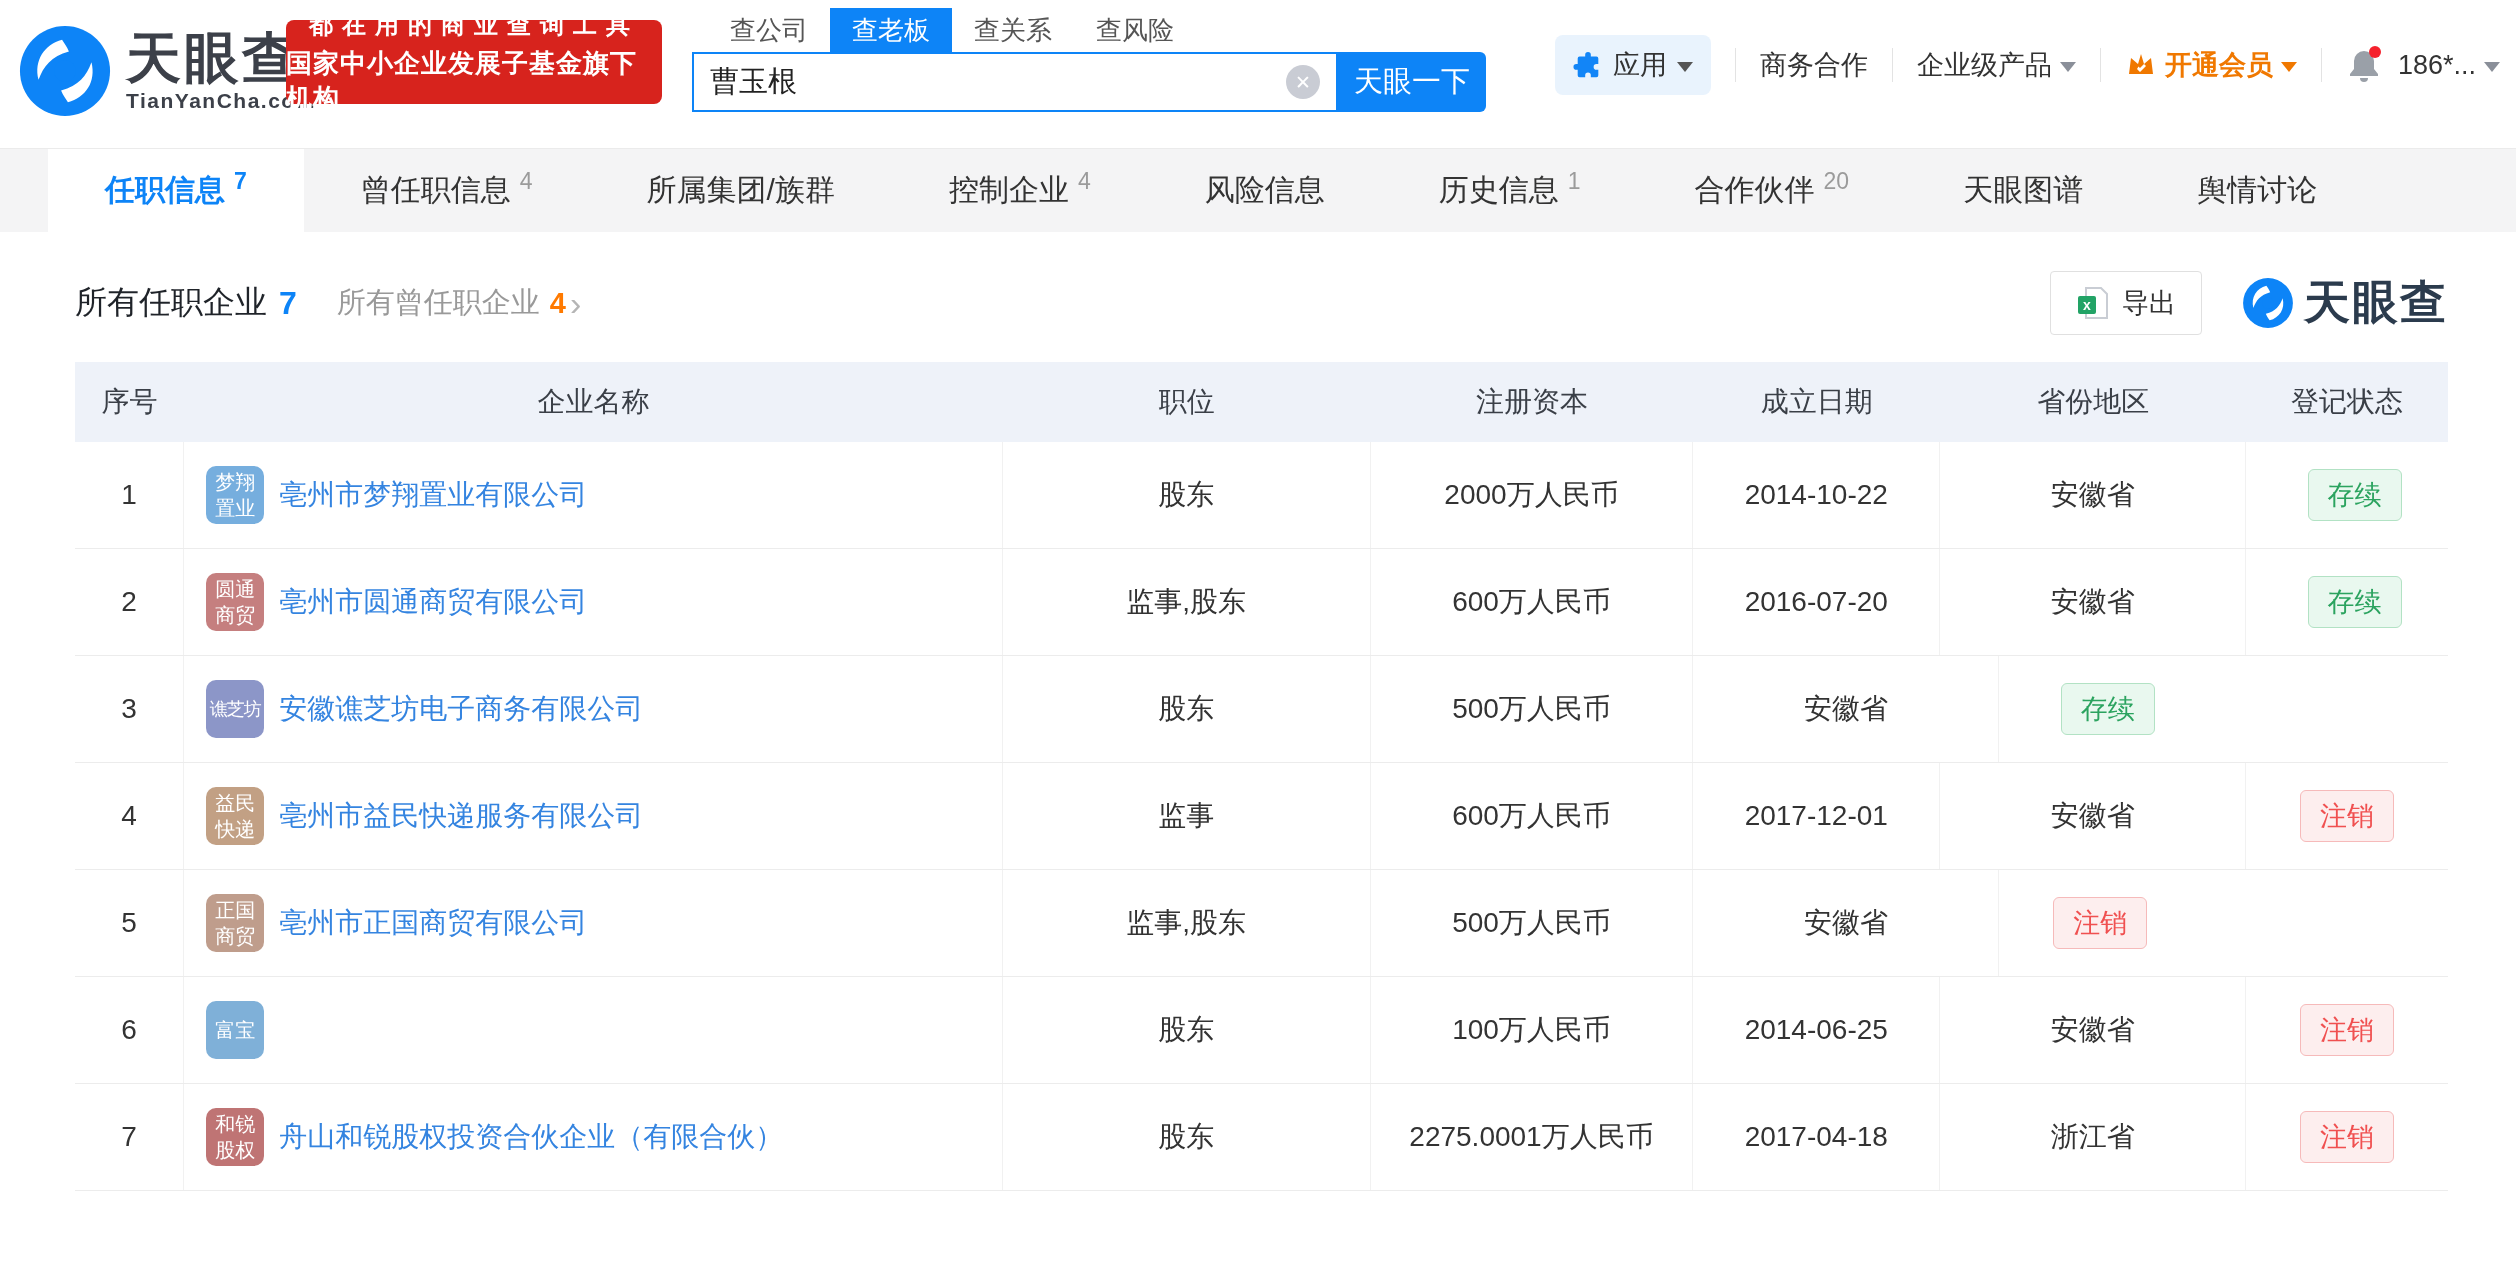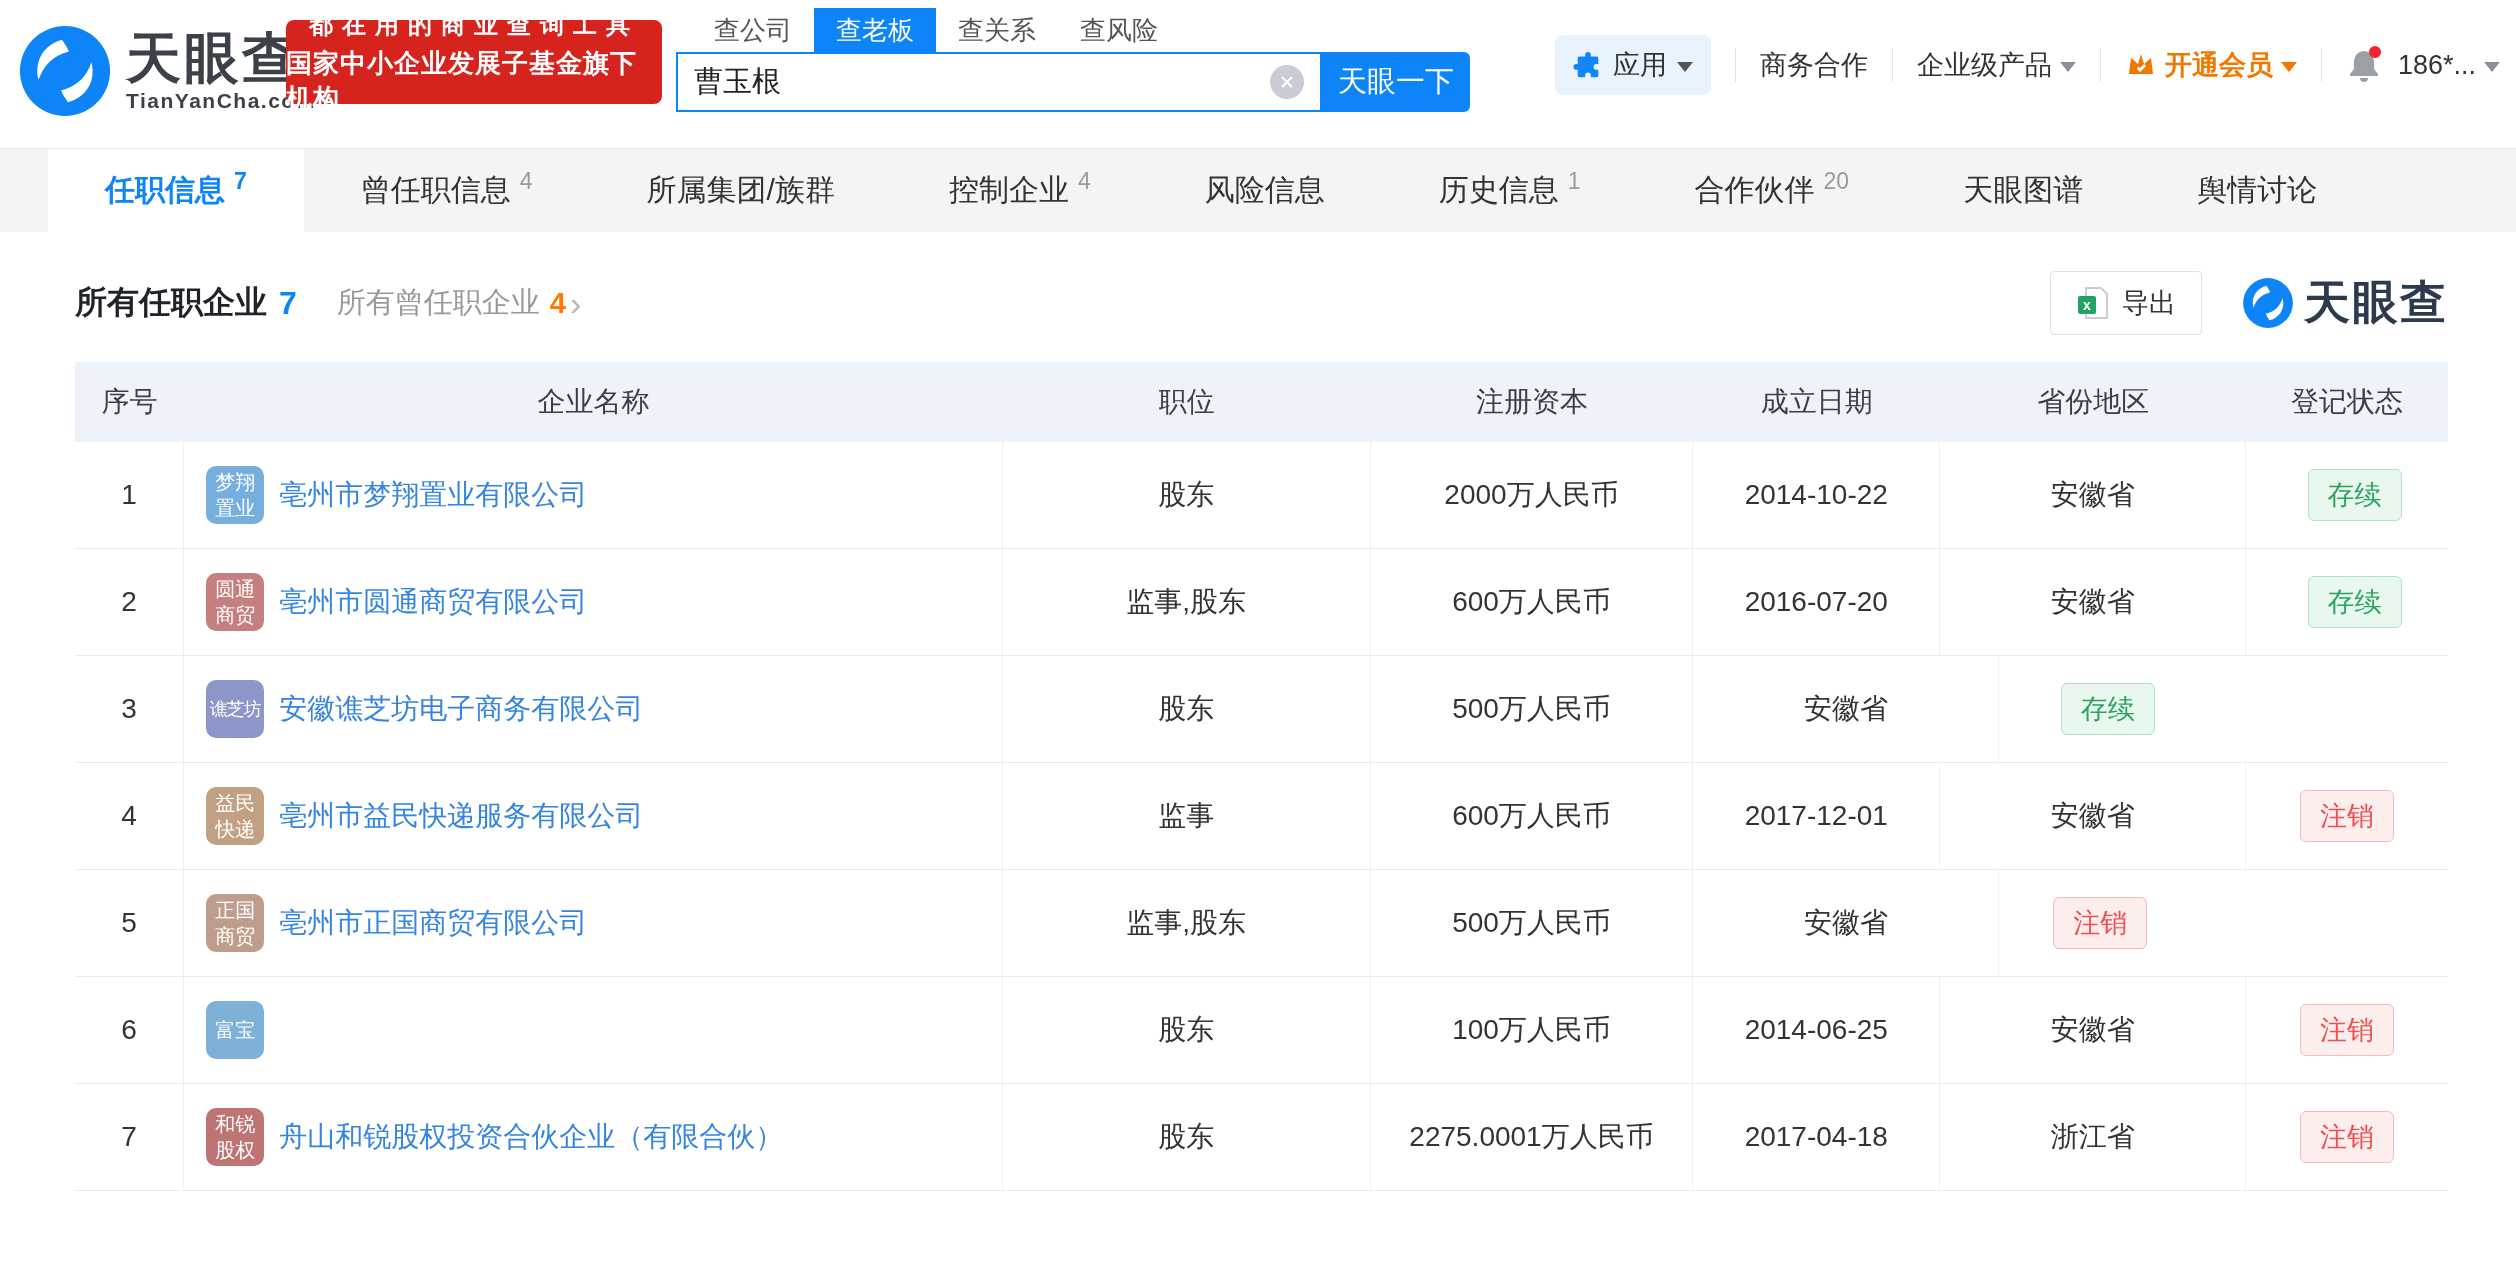--- a/index.html
+++ b/index.html
@@ -13,21 +13,21 @@
   .logo-txt { margin-left:14px; }
   .logo-title { font-size:55px; font-weight:bold; color:#3c4049; line-height:58px; letter-spacing:3px; }
   .logo-domain { font-size:21px; font-weight:bold; color:#3c4049; letter-spacing:1.5px; margin-top:2px; }
 
   .promo { position:absolute; left:286px; top:20px; width:376px; height:84px; background:#d7231d;
            border-radius:8px; color:#fff; display:flex; flex-direction:column;
            align-items:center; justify-content:center; }
   .promo-line1 { font-size:24px; font-weight:bold; letter-spacing:9px; }
   .promo-line2 { font-size:26px; font-weight:bold; margin-top:5px; letter-spacing:1px; }
 
-  .search { position:absolute; left:676px; top:8px; width:794px; }
+  .search { position:absolute; left:692px; top:8px; width:794px; }
   .search-tabs { display:flex; align-items:stretch; height:44px; margin-left:16px; }
   .stab { display:flex; align-items:center; padding:0 22px; font-size:26px; color:#555; cursor:pointer; }
   .stab.active { background:#0d84f7; color:#fff; }
   .search-bar { display:flex; height:60px; }
   .search-input-wrap { flex:1; border:2px solid #0d84f7; background:#fff; display:flex; align-items:center;
                        padding:0 16px; position:relative; }
   .search-input { border:none; outline:none; width:100%; font-size:29px; color:#222;
                   font-family:inherit; background:transparent; }
   .clear-icon { width:34px; height:34px; border-radius:50%; background:#c9ccd4; color:#fff;
                 display:flex; align-items:center; justify-content:center; font-size:19px;
@@ -52,21 +52,21 @@
   .tabbar { height:84px; background:#f4f4f5; border-top:1px solid #ebebeb; display:flex;
             padding-left:48px; }
   .main-tab { display:flex; align-items:center; padding:0 57px; font-size:30px; color:#333; cursor:pointer; }
   .main-tab .count { font-size:23px; color:#9b9b9b; margin-left:9px; position:relative; top:-9px; }
   .main-tab .count:empty { display:none; }
   .main-tab.active { background:#fff; color:#0d84f7; font-weight:bold; }
   .main-tab.active .count { color:#0d84f7; }
 
   
   .section-head { margin:38px 68px 0 75px; display:flex; align-items:center; height:66px; }
-  .sec-title { font-size:32px; font-weight:bold; color:#1f2329; }
+  .sec-title { font-size:32px; font-weight:normal; color:#1f2329; }
   .sec-title-count { font-size:32px; font-weight:bold; color:#0d84f7; margin-left:12px; }
   .sec-sub { display:flex; align-items:center; margin-left:40px; cursor:pointer; }
   .sec-sub-label { font-size:29px; color:#999; }
   .sec-sub-count { font-size:29px; font-weight:bold; color:#ff7a00; margin-left:10px; }
   .sec-sub-chev { font-size:34px; color:#b5b5b5; margin-left:4px; line-height:1; }
   .sec-right { margin-left:auto; display:flex; align-items:center; }
   .export-btn { width:152px; height:64px; background:#fff; border:1px solid #e0e0e0; border-radius:4px;
                 display:flex; align-items:center; justify-content:center; gap:12px;
                 font-size:27px; color:#333; cursor:pointer; font-family:inherit; }
   .watermark { display:flex; align-items:center; margin-left:40px; }

